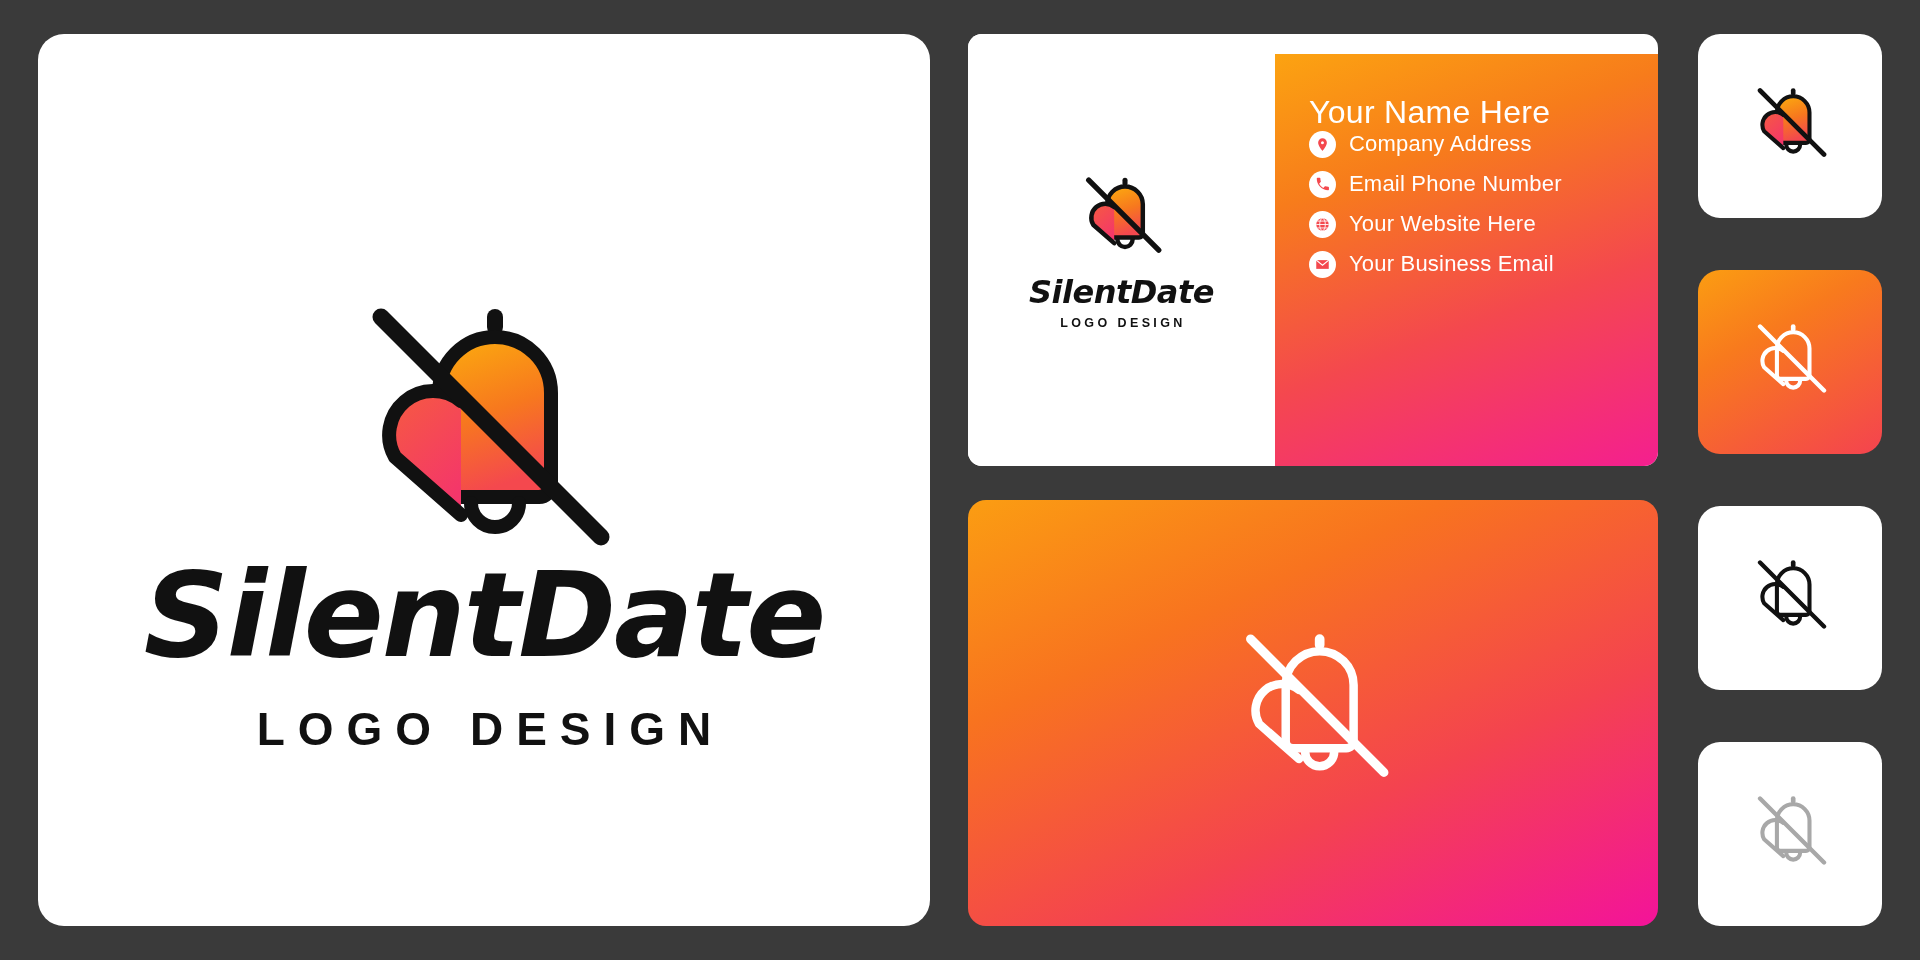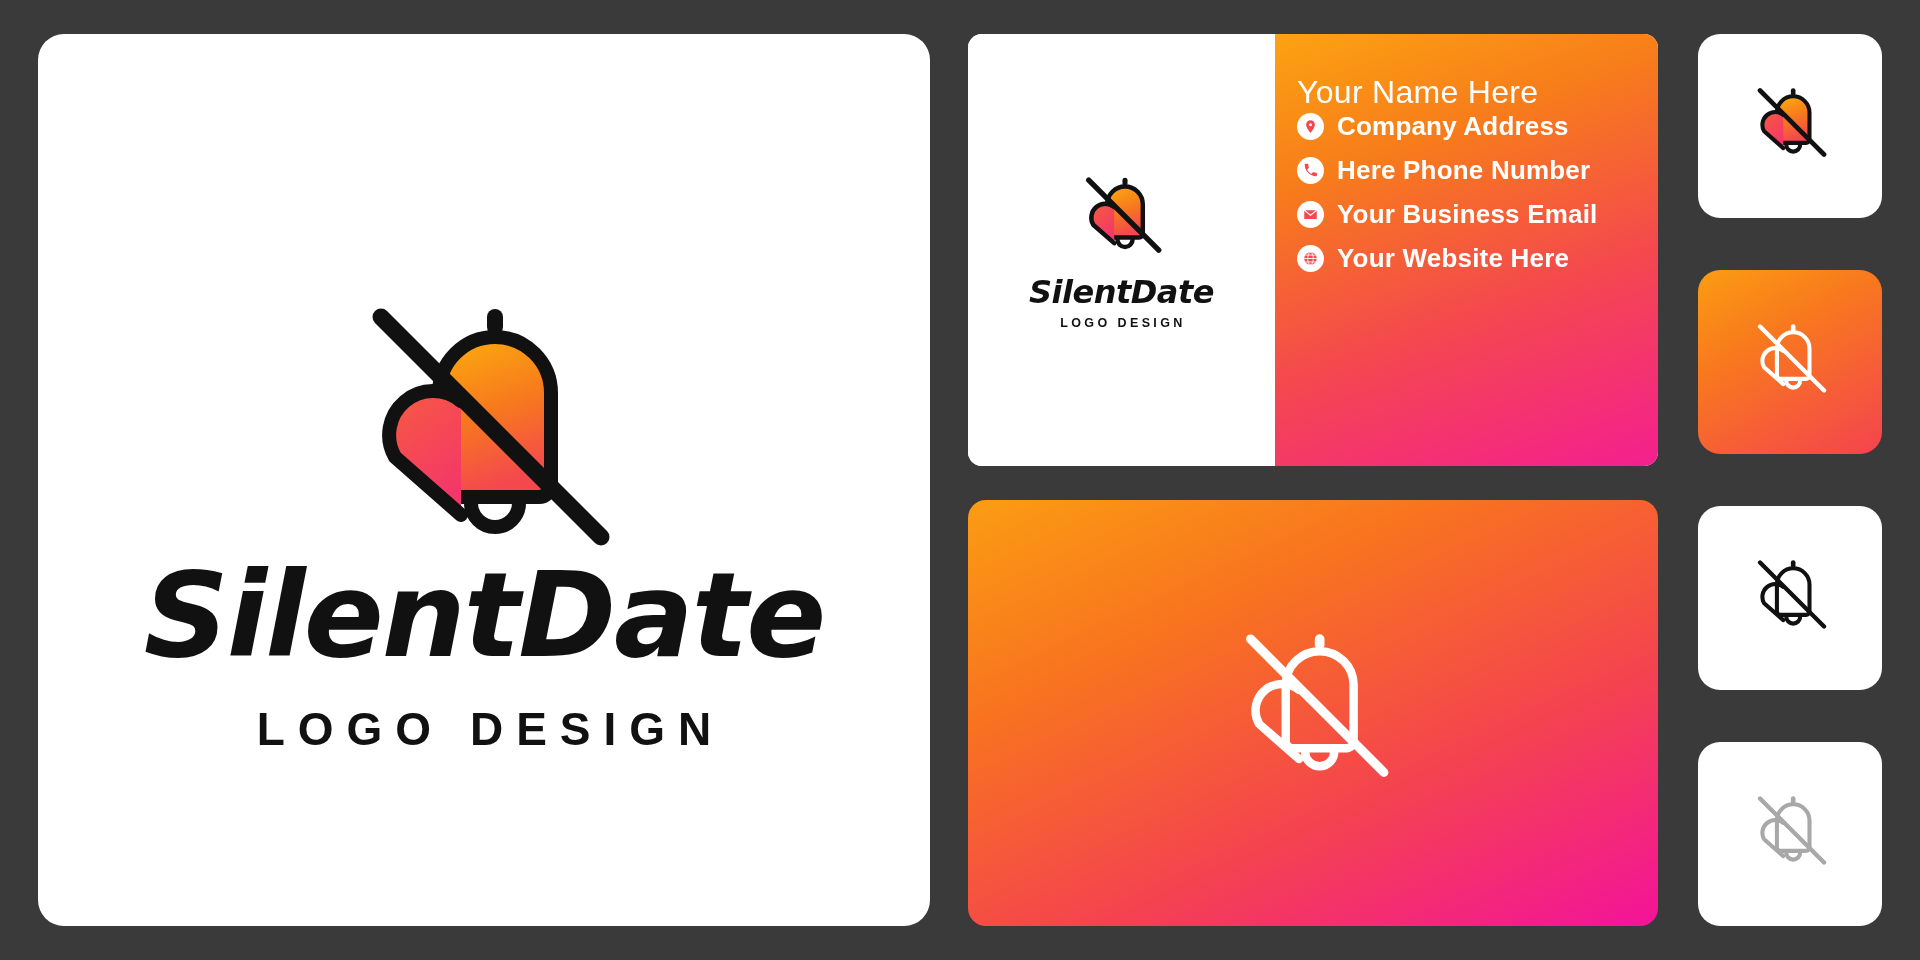--- a/index.html
+++ b/index.html
@@ -92,22 +92,23 @@
     font-weight: 700;
     font-size: 12.5px;
     letter-spacing: 3.4px;
     color: #111;
     margin-top: 5px;
     padding-left: 3px;
   }
   .card-right {
     flex: 1;
     background: linear-gradient(160deg, #fca311 0%, #f77c1b 28%, #f4484e 62%, #f41f8f 100%);
-    padding: 40px 30px 0 22px;
+    padding: 40px 30px 0 34px;
     color: #ffffff;
+    margin-top: 20px;
   }
   .card-name {
     font-size: 32px;
     font-weight: 400;
     font-family: "Liberation Sans", sans-serif;
     line-height: 1.15;
     letter-spacing: 0.3px;
   }
   .card-position {
     font-size: 30px;
@@ -126,22 +127,22 @@
     border-radius: 50%;
     background: #ffffff;
     display: flex;
     align-items: center;
     justify-content: center;
     margin-right: 13px;
     flex: none;
   }
   .contact-ico svg { display: block; }
   .contact-txt {
-    font-size: 26px;
-    font-weight: 700;
+    font-size: 22px;
+    font-weight: 400;
     letter-spacing: 0.2px;
     white-space: nowrap;
   }
 
   
   .panel-gradient {
     position: absolute;
     left: 930px; top: 466px;
     width: 690px; height: 426px;
     border-radius: 18px;
@@ -250,42 +251,42 @@
           </span>
           <span class="contact-txt">Company Address</span>
         </div>
 
         <div class="contact-row">
           <span class="contact-ico">
             <svg width="15" height="15" viewBox="0 0 24 24">
                 <path d="M6.6 10.8a15 15 0 0 0 6.6 6.6l2.2-2.2a1.2 1.2 0 0 1 1.3-.3c1.4.5 2.9.7 4.4.7a1.2 1.2 0 0 1 1.2 1.2V20a1.2 1.2 0 0 1-1.2 1.2A18.8 18.8 0 0 1 2.8 2.4 1.2 1.2 0 0 1 4 1.2h3.4a1.2 1.2 0 0 1 1.2 1.2c0 1.5.2 3 .7 4.4a1.2 1.2 0 0 1-.3 1.3z" fill="#f4484e"></path>
               </svg>
           </span>
-          <span class="contact-txt">Here Phone Number</span>
-        </div>
-
-        <div class="contact-row">
-          <span class="contact-ico">
-            <svg width="15" height="15" viewBox="0 0 24 24">
-                <path d="M2 5h20v14H2z" fill="#f4484e"></path>
-                <path d="M2 5l10 8 10-8" fill="none" stroke="#fff" stroke-width="2"></path>
-              </svg>
-          </span>
-          <span class="contact-txt">Your Business Email</span>
+          <span class="contact-txt">Email Phone Number</span>
         </div>
 
         <div class="contact-row">
           <span class="contact-ico">
             <svg width="15" height="15" viewBox="0 0 24 24">
                 <circle cx="12" cy="12" r="10" fill="#f4484e"></circle>
                 <ellipse cx="12" cy="12" rx="4.5" ry="10" fill="none" stroke="#fff" stroke-width="1.4"></ellipse>
                 <path d="M2 12h20M3.6 6.5h16.8M3.6 17.5h16.8" stroke="#fff" stroke-width="1.4"></path>
               </svg>
           </span>
           <span class="contact-txt">Your Website Here</span>
+        </div>
+
+        <div class="contact-row">
+          <span class="contact-ico">
+            <svg width="15" height="15" viewBox="0 0 24 24">
+                <path d="M2 5h20v14H2z" fill="#f4484e"></path>
+                <path d="M2 5l10 8 10-8" fill="none" stroke="#fff" stroke-width="2"></path>
+              </svg>
+          </span>
+          <span class="contact-txt">Your Business Email</span>
         </div>
       </div>
     </div>
 
     <div class="panel-gradient">
       <svg viewBox="0 0 330 300" xmlns="http://www.w3.org/2000/svg">
         <path d="M120 196 L120 104 a56 56 0 0 1 112 0 L232 196 a12 12 0 0 1 -12 12 L132 208 a12 12 0 0 1 -12 -12 Z" fill="none" stroke="#fff" stroke-width="14" stroke-linejoin="round"></path>
         <rect x="168" y="20" width="16" height="26" rx="8" fill="#fff"></rect>
         <path d="M152 214 a24 24 0 0 0 48 0" fill="none" stroke="#fff" stroke-width="14" stroke-linecap="round"></path>
         <path d="M142 112 a44 44 0 0 0 -66 56 l66 58" fill="none" stroke="#fff" stroke-width="14" stroke-linejoin="round" stroke-linecap="round"></path>

